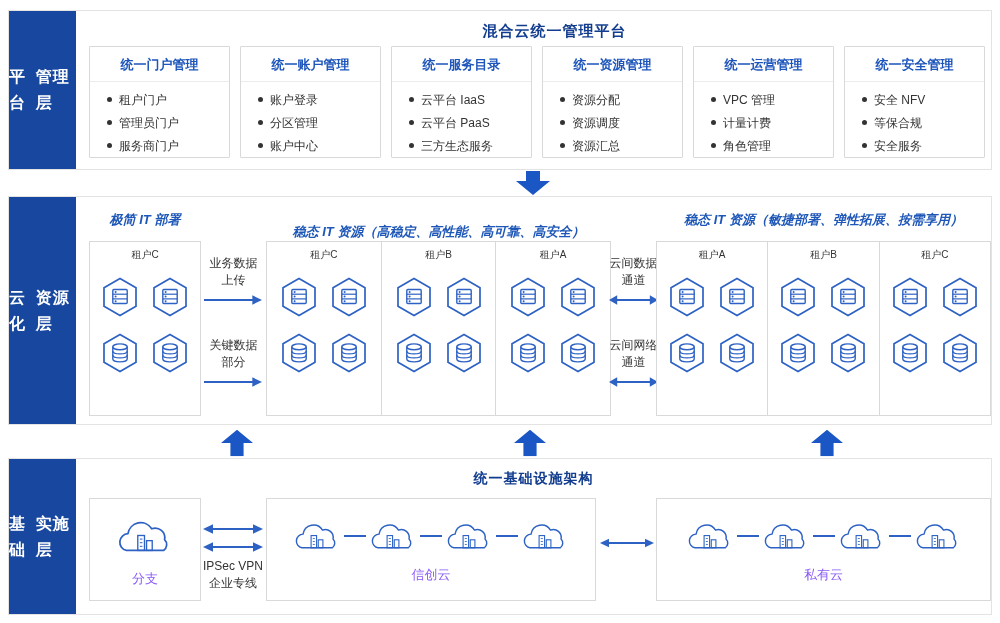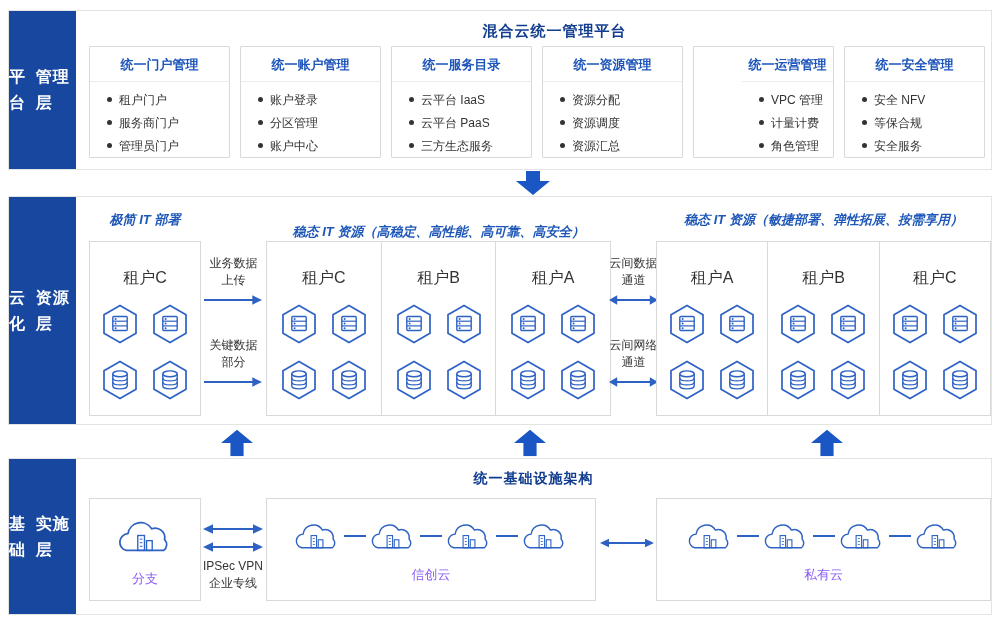--- a/index.html
+++ b/index.html
@@ -24,21 +24,21 @@
                          background:#333;margin-right:7px;vertical-align:2px;}
 
   
   .hdr{position:absolute;top:14px;text-align:center;color:#1e57b8;font-weight:bold;
        font-style:italic;font-size:13px;white-space:nowrap;}
   .tgroup{position:absolute;top:44px;height:175px;border:1px solid #d9d9d9;display:flex;background:#fff;}
   .tcell{flex:1;display:flex;flex-direction:column;align-items:center;}
   .tcell + .tcell{border-left:1px solid #d9d9d9;}
   .tsingle{position:absolute;top:44px;height:175px;border:1px solid #d9d9d9;background:#fff;
            display:flex;flex-direction:column;align-items:center;}
-  .tcell-title{margin-top:26px;font-size:16px;color:#333;}
+  .tcell-title{margin-top:6px;font-size:10px;color:#333;}
   .icon-grid{margin-top:15px;display:grid;grid-template-columns:36px 36px;gap:16px 14px;}
   .hex{width:36px;height:40px;display:block;}
 
   .conn-label{position:absolute;text-align:center;font-size:12px;color:#333;line-height:17px;}
   .conn-arrow{position:absolute;height:12px;}
   .conn-arrow svg{display:block;width:100%;height:100%;}
 
   .big-arrow{position:absolute;}
   .big-arrow svg{display:block;width:100%;height:100%;}
 
@@ -104,22 +104,22 @@
     <div class="layer-label">
       <span>平台</span>
       <span>管理层</span>
     </div>
     <div class="row-title" style="top:11px;margin-left:42px;">混合云统一管理平台</div>
 
     <div class="pbox" style="left:80px;">
       <div class="pbox-title">统一门户管理</div>
       <ul class="pbox-items">
         <li>租户门户</li>
+        <li>管理员门户</li>
         <li>服务商门户</li>
-        <li>管理员门户</li>
       </ul>
     </div>
     <div class="pbox" style="left:231px;">
       <div class="pbox-title">统一账户管理</div>
       <ul class="pbox-items">
         <li>账户登录</li>
         <li>分区管理</li>
         <li>账户中心</li>
       </ul>
     </div>
@@ -132,21 +132,21 @@
       </ul>
     </div>
     <div class="pbox" style="left:533px;">
       <div class="pbox-title">统一资源管理</div>
       <ul class="pbox-items">
         <li>资源分配</li>
         <li>资源调度</li>
         <li>资源汇总</li>
       </ul>
     </div>
-    <div class="pbox" style="left:684px;padding-left:48px;">
+    <div class="pbox" style="left:684px;">
       <div class="pbox-title">统一运营管理</div>
       <ul class="pbox-items">
         <li>VPC 管理</li>
         <li>计量计费</li>
         <li>角色管理</li>
       </ul>
     </div>
     <div class="pbox" style="left:835px;">
       <div class="pbox-title">统一安全管理</div>
       <ul class="pbox-items">

